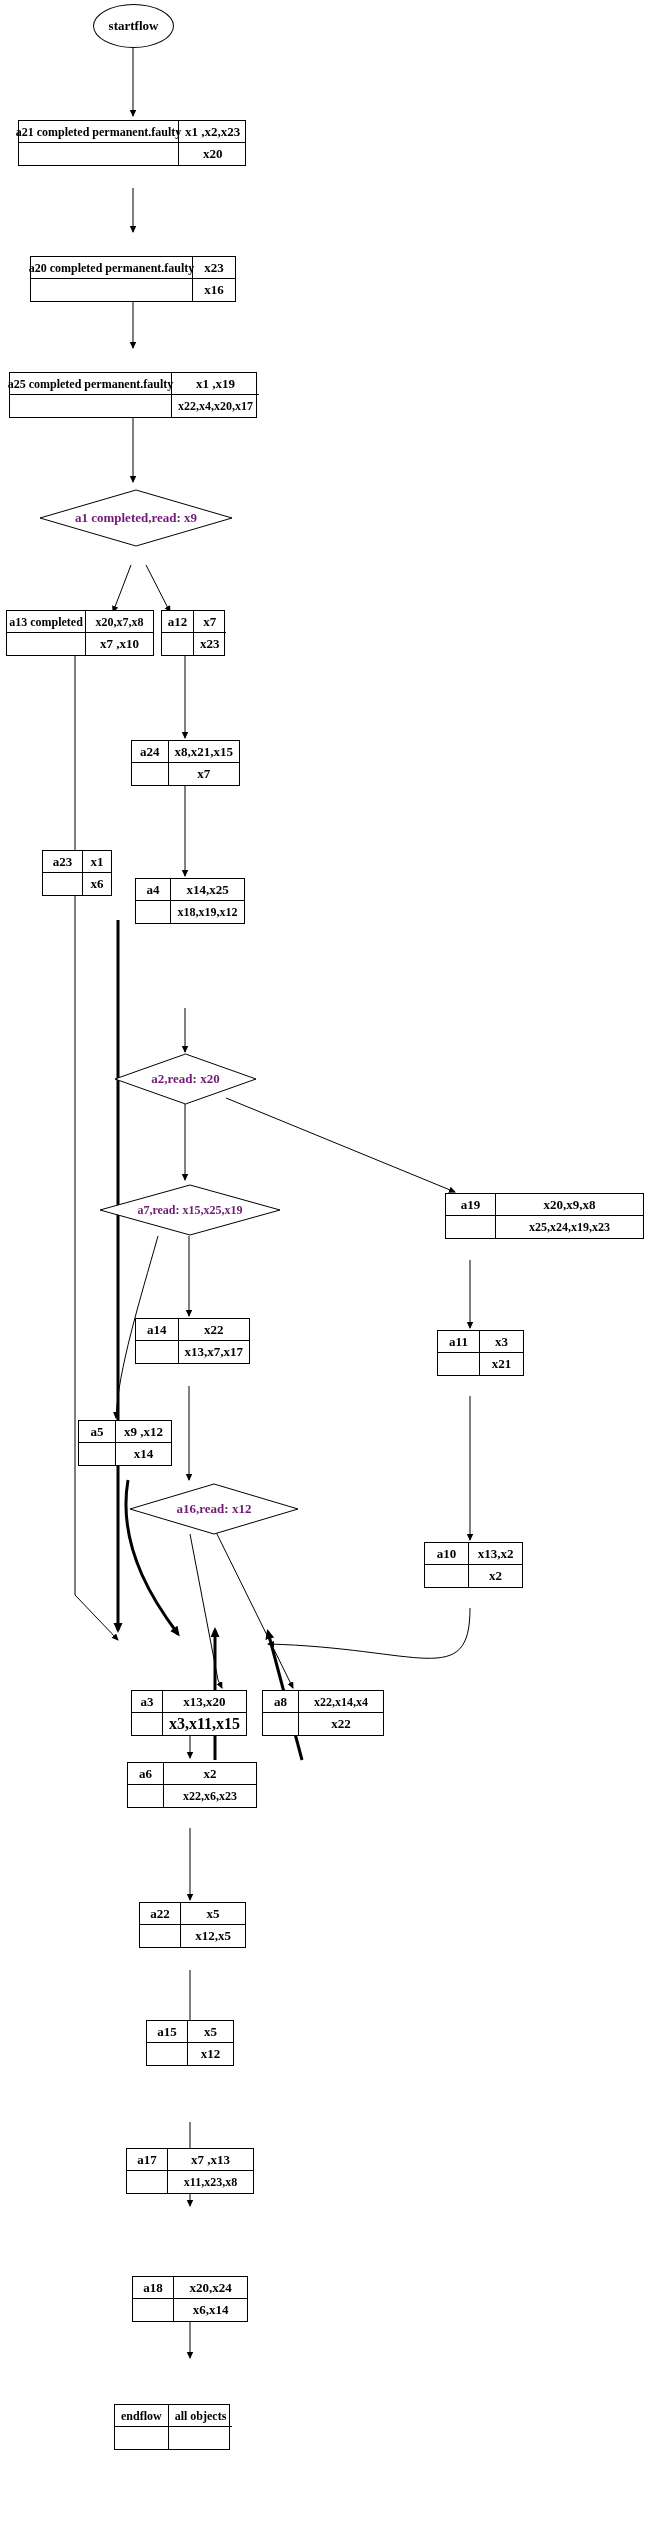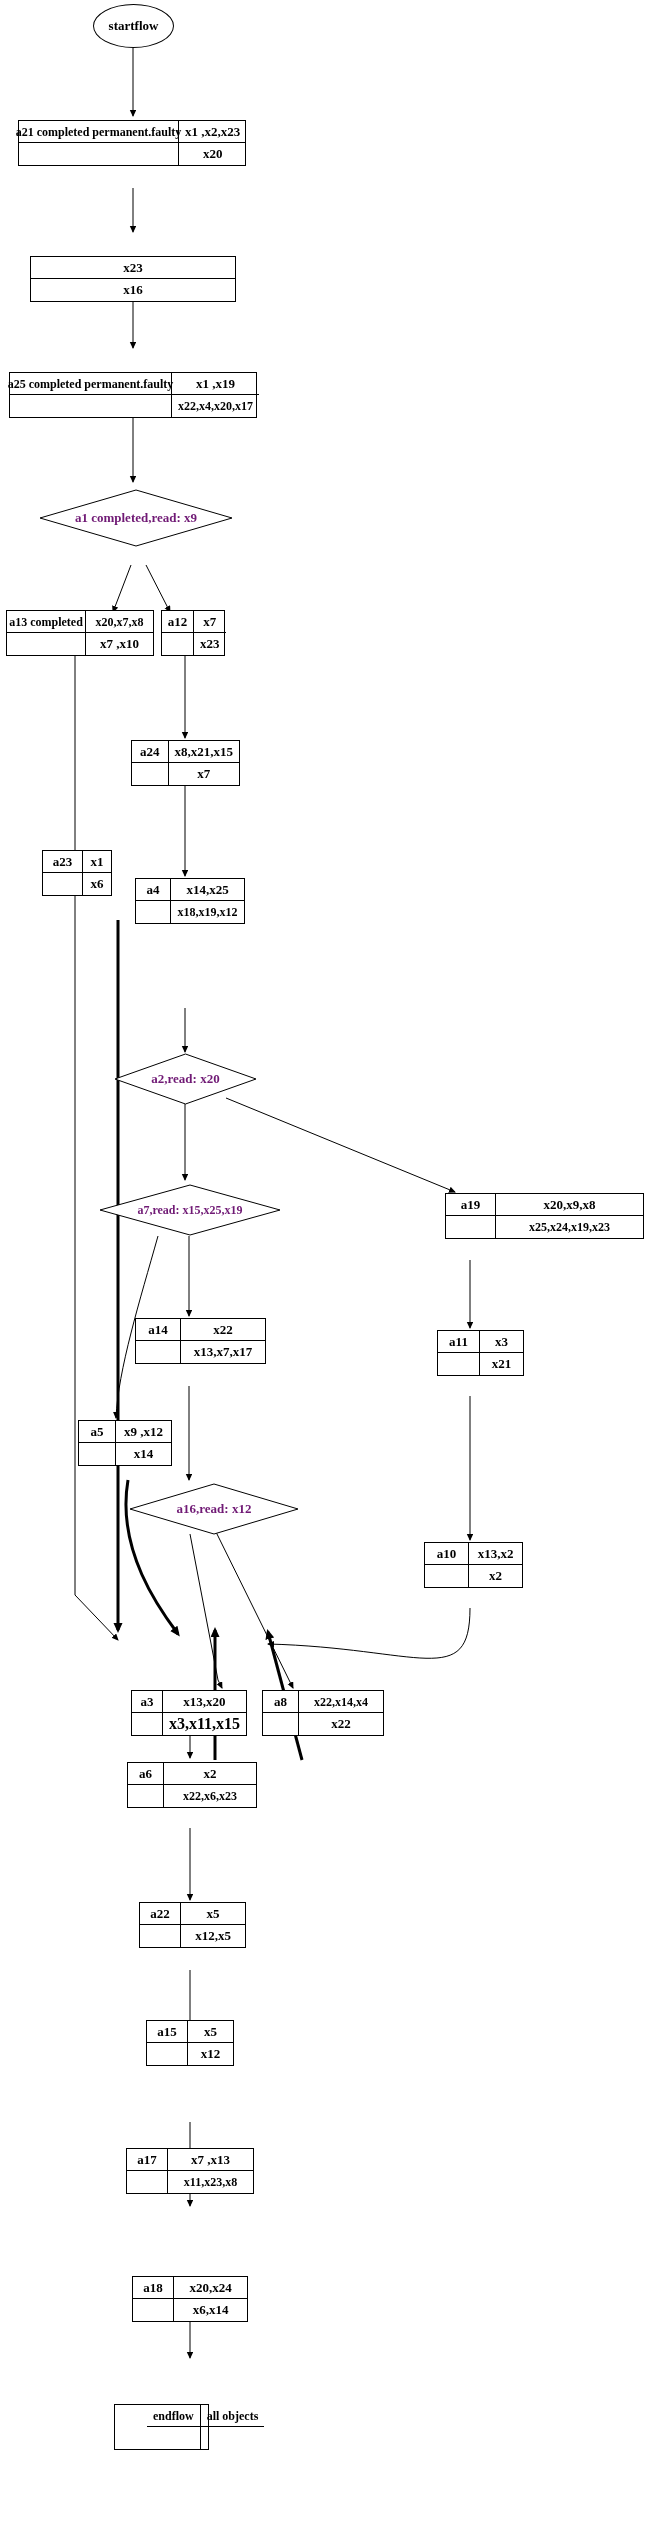--- a/index.html
+++ b/index.html
@@ -190,20 +190,24 @@
       <div class="cell top" style="font-size:12px;">a21  completed permanent.faulty</div>
       <div class="cell empty"></div>
     </div>
     <div class="rec-right">
       <div class="cell top">x1 ,x2,x23</div>
       <div class="cell">x20</div>
     </div>
   </div>
 
   <div class="node record" style="left:30px; top:256px; width:206px; height:46px;">
+    <div class="rec-left" style="width:162px;">
+      <div class="cell top" style="font-size:12px;">a20 completed permanent.faulty</div>
+      <div class="cell empty"></div>
+    </div>
     <div class="rec-right">
       <div class="cell top">x23</div>
       <div class="cell">x16</div>
     </div>
   </div>
 
   <div class="node record" style="left:9px; top:372px; width:248px; height:46px;">
     <div class="rec-left" style="width:162px;">
       <div class="cell top" style="font-size:12px;">a25 completed permanent.faulty</div>
       <div class="cell empty"></div>
@@ -294,21 +298,21 @@
     </div>
   </div>
 
   <div class="diamond-wrap" style="left:100px; top:1185px; width:180px; height:50px;">
     <svg width="180" height="50" viewBox="0 0 180 50">
       <polygon points="90,0 180,25 90,50 0,25" fill="#fff" stroke="#000" stroke-width="1"></polygon>
     </svg>
     <div class="diamond-label" style="font-size:12px;">a7,read: x15,x25,x19</div>
   </div>
 
-  <div class="node record" style="left:135px; top:1318px; width:131px; height:46px;">
+  <div class="node record" style="left:135px; top:1318px; width:115px; height:46px;">
     <div class="rec-left" style="width:45px;">
       <div class="cell top">a14</div>
       <div class="cell empty"></div>
     </div>
     <div class="rec-right">
       <div class="cell top">x22</div>
       <div class="cell">x13,x7,x17</div>
     </div>
   </div>
 
@@ -422,21 +426,21 @@
     <div class="rec-left" style="width:41px;">
       <div class="cell top">a18</div>
       <div class="cell empty"></div>
     </div>
     <div class="rec-right">
       <div class="cell top">x20,x24</div>
       <div class="cell">x6,x14</div>
     </div>
   </div>
 
-  <div class="node record" style="left:114px; top:2404px; width:95px; height:46px;padding-left:32px;">
+  <div class="node record" style="left:114px; top:2404px; width:116px; height:46px;">
     <div class="rec-left" style="width:58px;">
       <div class="cell top" style="font-size:12px;">endflow</div>
       <div class="cell empty"></div>
     </div>
     <div class="rec-right">
       <div class="cell top" style="font-size:12px;">all objects</div>
       <div class="cell"></div>
     </div>
   </div>
 

